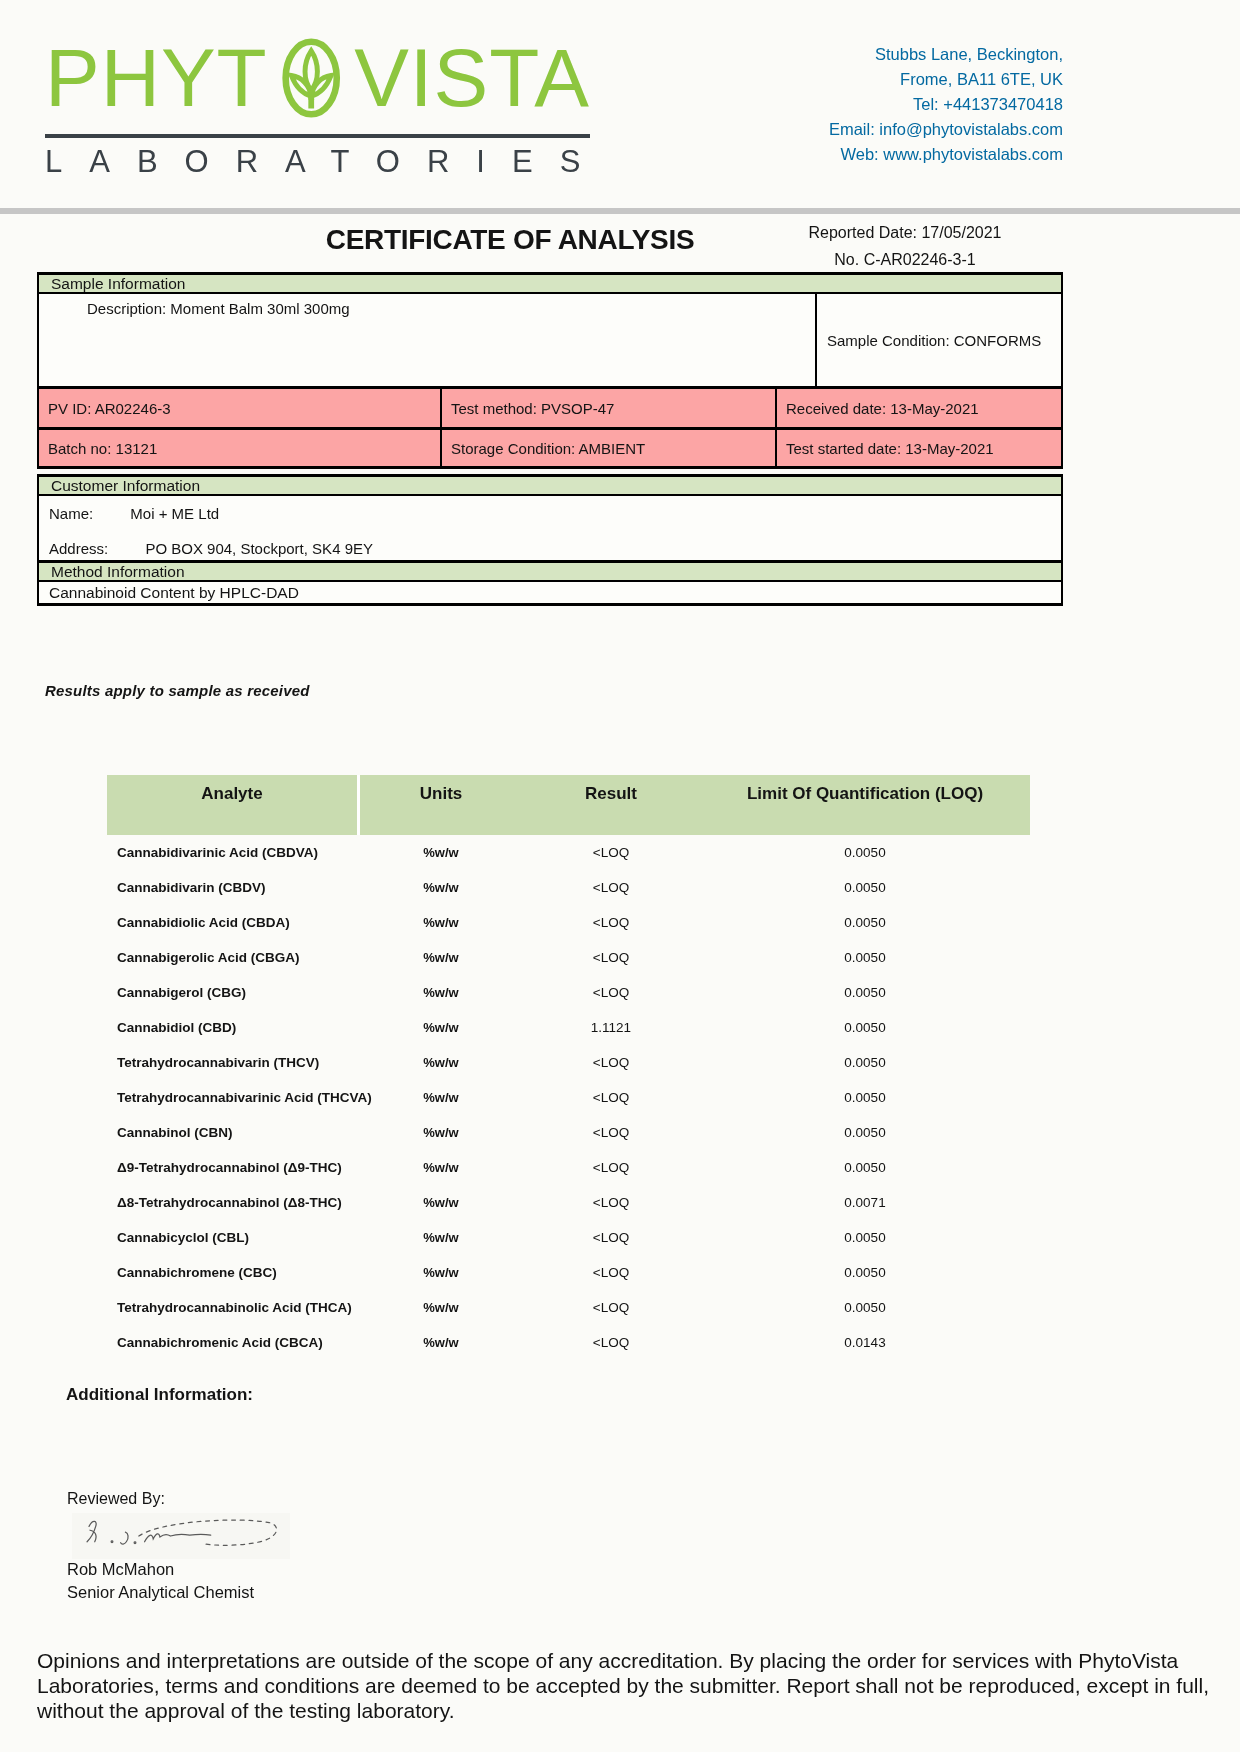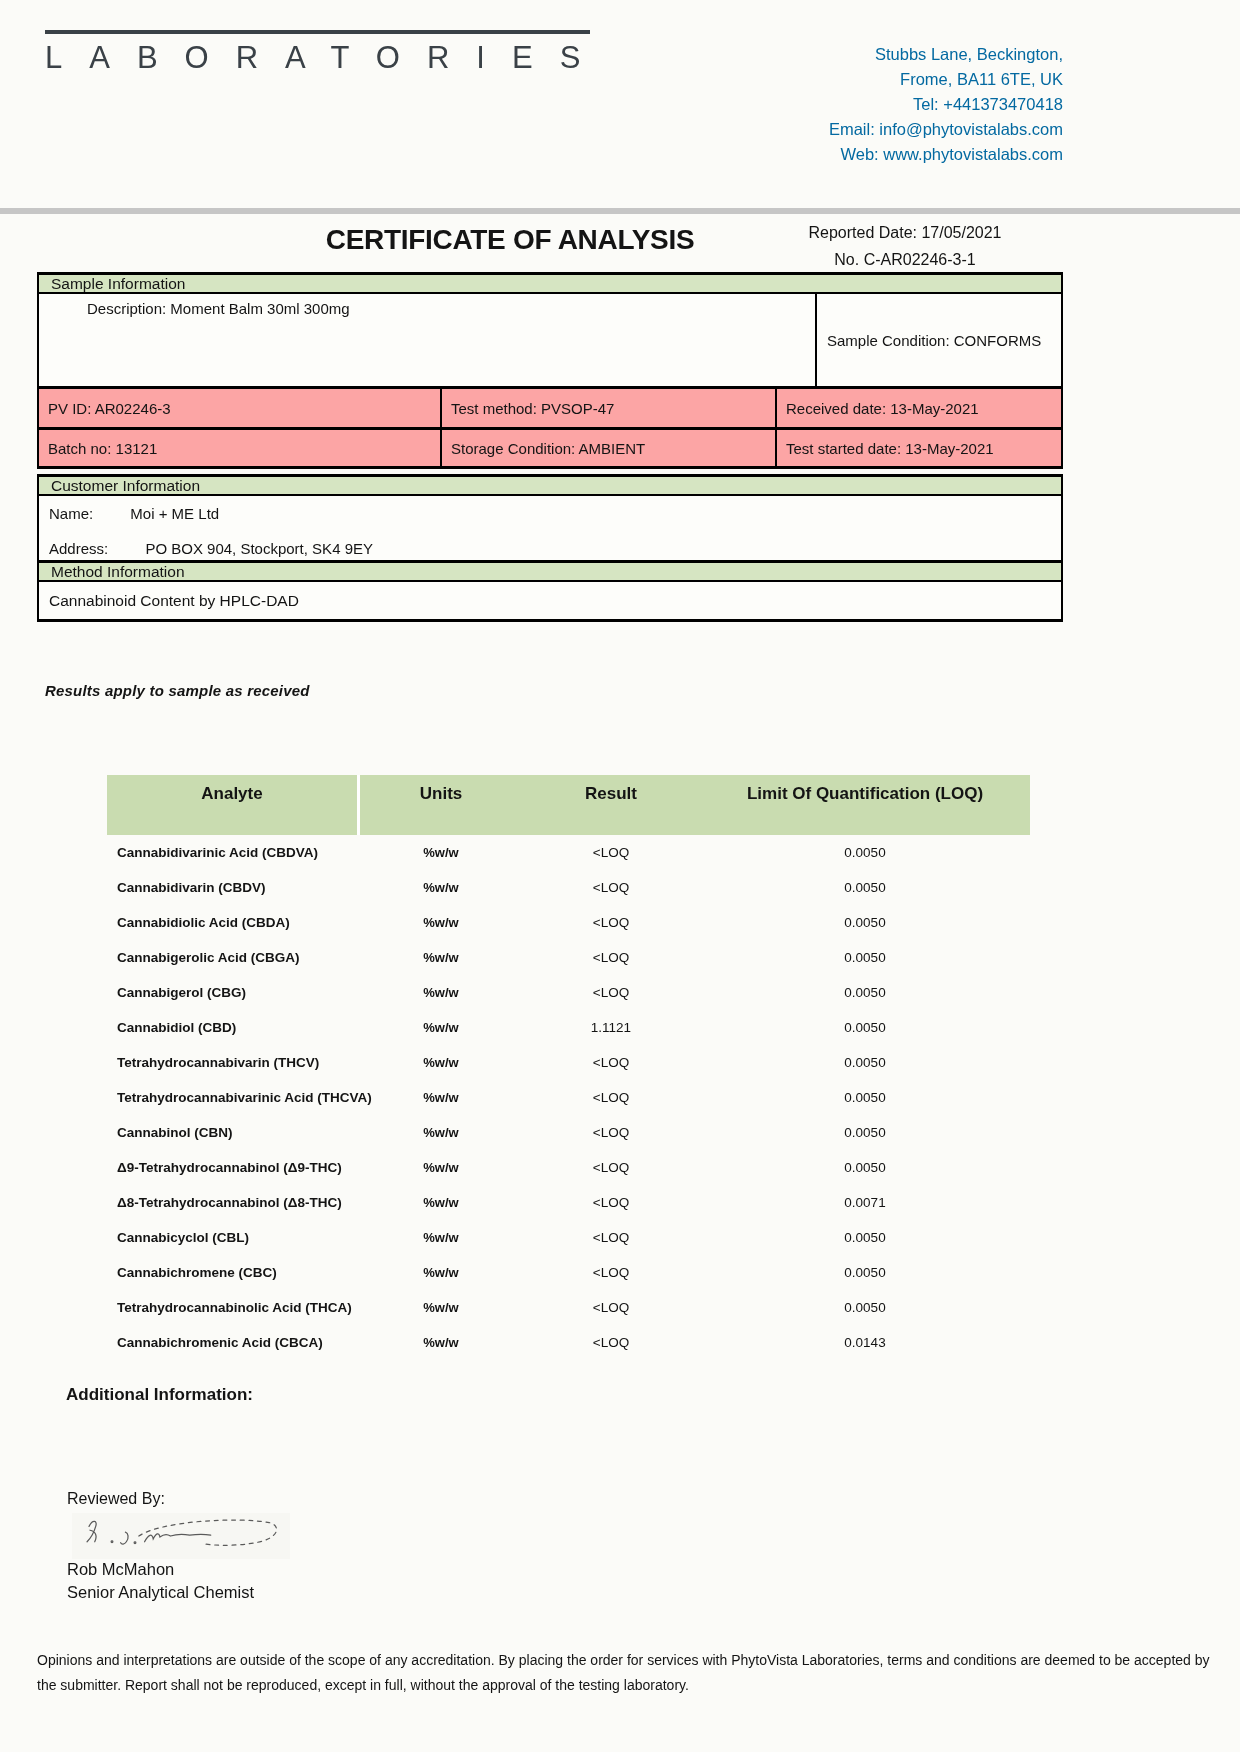--- a/index.html
+++ b/index.html
@@ -52,21 +52,21 @@
   .s-row2{height:41px;border-bottom:none;}
   .s-row3{height:42px;border-bottom-width:3px;}
   .s-cell{display:flex;align-items:center;padding-left:9px;font-size:15px;
     border-right:2px solid #000;}
   .s-cell:last-child{border-right:none;}
   .plain-box{border:2px solid #000;border-top:none;background:#fdfdfa;}
   .cust-box{height:80px;padding:9px 10px;font-size:15px;}
   .cust-line{margin-bottom:18px;white-space:nowrap;}
   .cust-line .lbl{display:inline-block;}
   .cust-line .val{display:inline-block;margin-left:33px;}
-  .method-box{height:40px;display:flex;align-items:center;padding-left:10px;
+  .method-box{height:24px;display:flex;align-items:center;padding-left:10px;
     font-size:15.5px;border-bottom-width:3px;}
   
   .results-note{position:absolute;left:45px;top:682px;font-size:15px;
     font-weight:700;font-style:italic;letter-spacing:0.2px;}
   
   .rtable{position:absolute;left:107px;top:775px;width:923px;}
   .thead{display:grid;grid-template-columns:253px 162px 178px 330px;
     background:var(--thead);height:60px;}
   .th{font-size:17px;font-weight:700;text-align:center;padding-top:9px;}
   .th.c0{border-right:3px solid #fff;}
@@ -77,28 +77,39 @@
   .tcell.c1{font-weight:700;font-size:13px;}
   
   .additional{position:absolute;left:66px;top:1385px;font-size:17px;font-weight:700;}
   .reviewed{position:absolute;left:67px;top:1490px;font-size:16px;}
   .sig-wrap{position:absolute;left:72px;top:1513px;width:218px;height:46px;
     background:#f7f7f3;}
   .signer-name{position:absolute;left:67px;top:1560px;font-size:16.5px;}
   .signer-title{position:absolute;left:67px;top:1583px;font-size:16.5px;}
   
   .footer{position:absolute;left:37px;top:1648px;width:1185px;
-    font-size:14px;line-height:25px;}
+    font-size:21px;line-height:25px;}
 </style>
 </head>
 <body>
 
 <div class="page">
 
   <div class="brand">
+    <div class="wordmark">
+      <span>PHYT</span>
+      <svg class="leaf" viewBox="0 0 100 110">
+        <ellipse cx="50" cy="55" rx="31" ry="44" fill="none" stroke="#8dc63f" stroke-width="8"></ellipse>
+        <path d="M50,22 C40,37 40,58 50,70 C60,58 60,37 50,22 Z" fill="none" stroke="#8dc63f" stroke-width="6"></path>
+        <path d="M26,52 C31,65 40,74 50,77 C48,64 39,54 26,52 Z" fill="none" stroke="#8dc63f" stroke-width="6"></path>
+        <path d="M74,52 C69,65 60,74 50,77 C52,64 61,54 74,52 Z" fill="none" stroke="#8dc63f" stroke-width="6"></path>
+        <path d="M50,77 L50,92" stroke="#8dc63f" stroke-width="7"></path>
+      </svg>
+      <span>VISTA</span>
+    </div>
     <div class="logo-rule"></div>
     <div class="logo-sub">LABORATORIES</div>
   </div>
 
   <div class="contact">
     <div>Stubbs Lane, Beckington,</div>
     <div>Frome, BA11 6TE, UK</div>
     <div>Tel: +441373470418</div>
     <div>Email: info@phytovistalabs.com</div>
     <div>Web: www.phytovistalabs.com</div>

